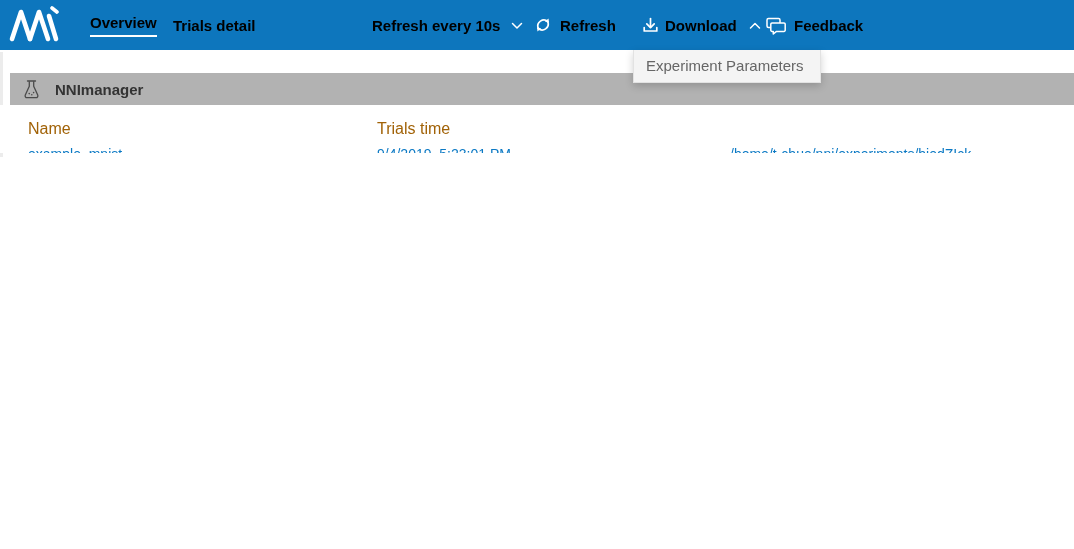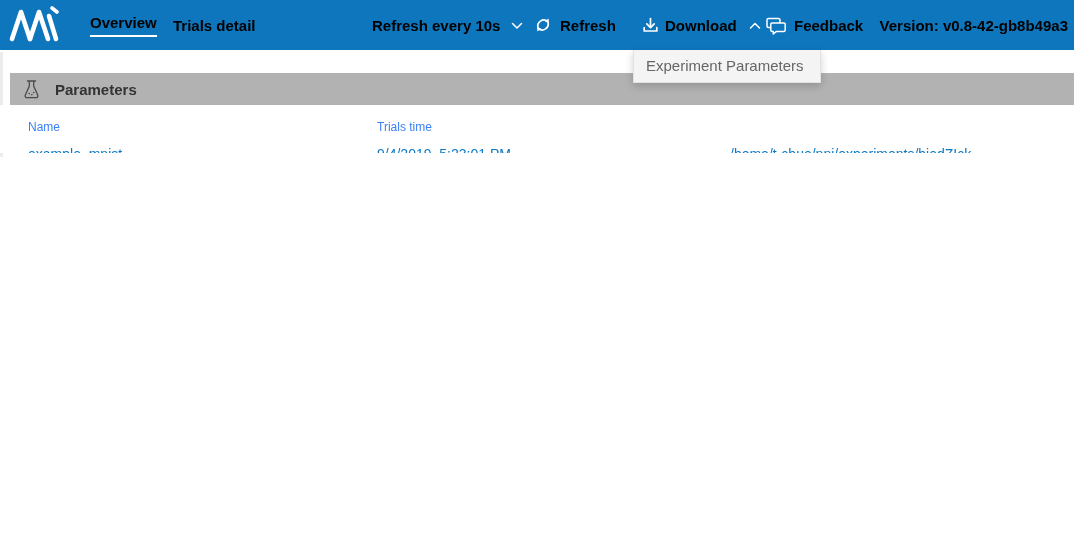--- a/index.html
+++ b/index.html
@@ -76,21 +76,21 @@
     font-size: 15px; font-weight: 700; color: #333;
   }
 
   .table-clip {
     position: absolute; top: 105px; left: 0; width: 1074px; height: 48px;
     overflow: hidden; background: #fff;
     z-index: 4;
   }
   .th {
     position: absolute; top: 15px;
-    font-size: 12px; color: #3b82f6; white-space: nowrap;
+    font-size: 16px; color: #a16207; white-space: nowrap;
   }
   .th-name { left: 28px; }
   .th-start { left: 377px; }
   .td {
     position: absolute; top: 41px;
     font-size: 14px; color: #0b79c4; white-space: nowrap;
   }
   .td-name { left: 28px; }
   .td-start { left: 377px; }
   .td-path { left: 730px; }
@@ -149,38 +149,37 @@
     </div>
 
     <div class="grp feedback-btn">
       <svg width="22" height="19" viewBox="0 0 22 19">
         <rect x="2" y="2.5" width="13" height="9" rx="1.5" fill="none" stroke="#fff" stroke-width="1.5"></rect>
         <path d="M7,7 h12 a1.2,1.2 0 0 1 1.2,1.2 v6 a1.2,1.2 0 0 1 -1.2,1.2 h-7.5 l-3.2,2.6 v-2.6 h-1.3 a1.2,1.2 0 0 1 -1.2,-1.2 v-6 a1.2,1.2 0 0 1 1.2,-1.2 z" fill="#0d76bd" stroke="#fff" stroke-width="1.5" stroke-linejoin="round"></path>
       </svg>
       <span>Feedback</span>
     </div>
 
-    <div class="grp version">Version: v0.8-42-gb8b49a3</div>
   </div>
 
   <div class="dl-menu">
     <div class="menu-item">Experiment Parameters</div>
   </div>
 
   <div class="left-gutter"></div>
 
   <div class="section-bar">
     <svg class="flask" width="19" height="21" viewBox="0 0 19 21">
       <line x1="5.5" y1="2" x2="13.5" y2="2" stroke="#4a4a4a" stroke-width="1.3" stroke-linecap="round"></line>
       <path d="M7.3,2.3 V7.2 L3.3,16 a1.9,1.9 0 0 0 1.7,2.7 h9 a1.9,1.9 0 0 0 1.7,-2.7 L11.7,7.2 V2.3" fill="none" stroke="#4a4a4a" stroke-width="1.3" stroke-linejoin="round"></path>
       <circle cx="7.2" cy="14.6" r="0.8" fill="#4a4a4a"></circle>
       <circle cx="9.8" cy="15.8" r="0.8" fill="#4a4a4a"></circle>
       <circle cx="11.6" cy="13.6" r="0.8" fill="#4a4a4a"></circle>
     </svg>
-    <span class="title">Parameters</span>
+    <span class="title">NNImanager</span>
   </div>
 
   <div class="table-clip">
     <div class="th th-name">Name</div>
     <div class="th th-start">Trials time</div>
     <div class="td td-name">example_mnist</div>
     <div class="td td-start">9/4/2019, 5:23:01 PM</div>
     <div class="td td-path">/home/t-chue/nni/experiments/hiedZIck</div>
   </div>
 

